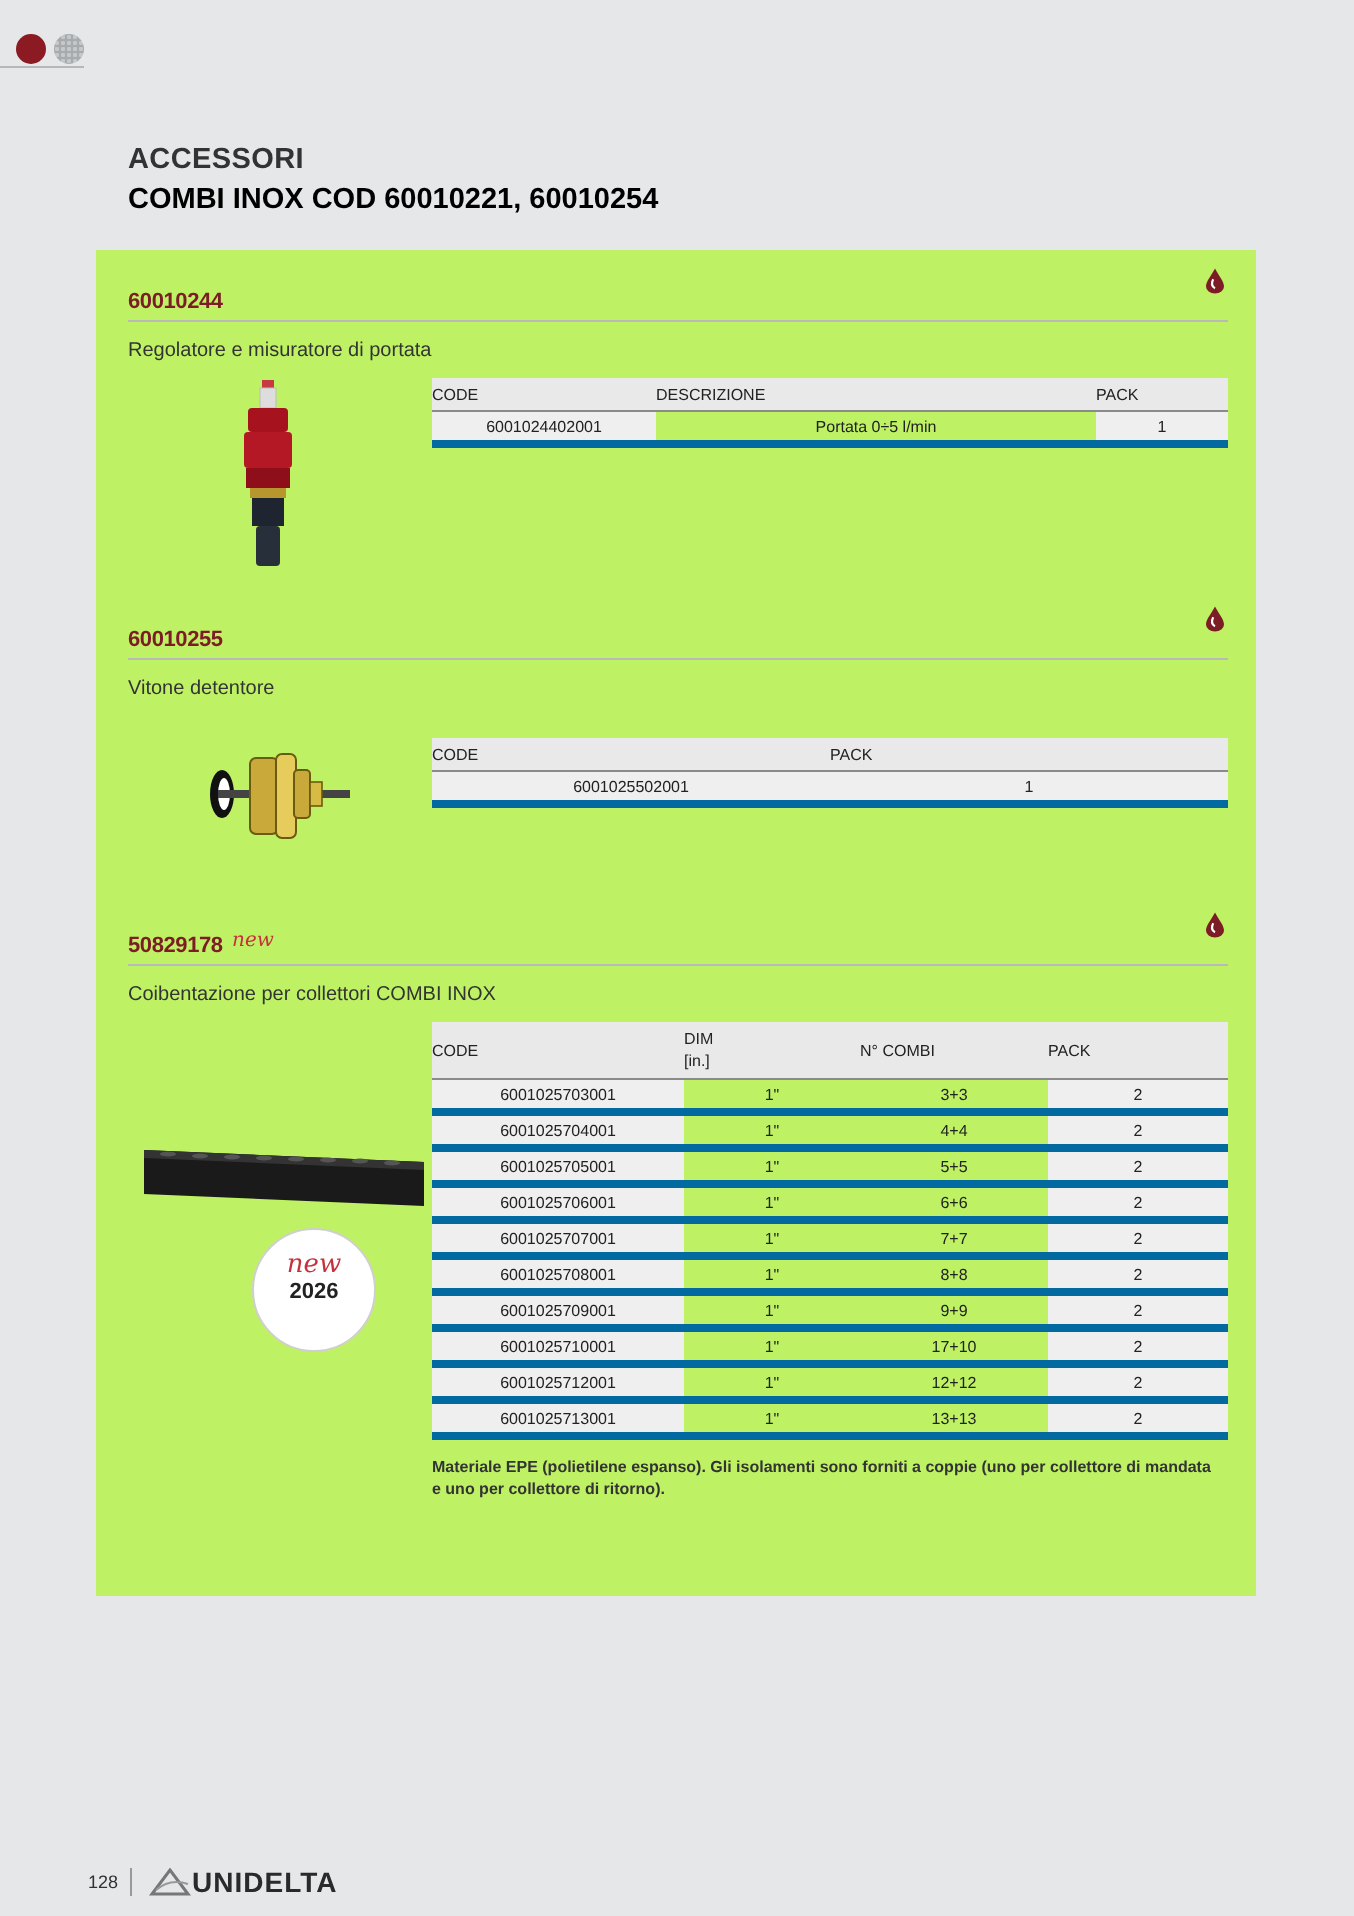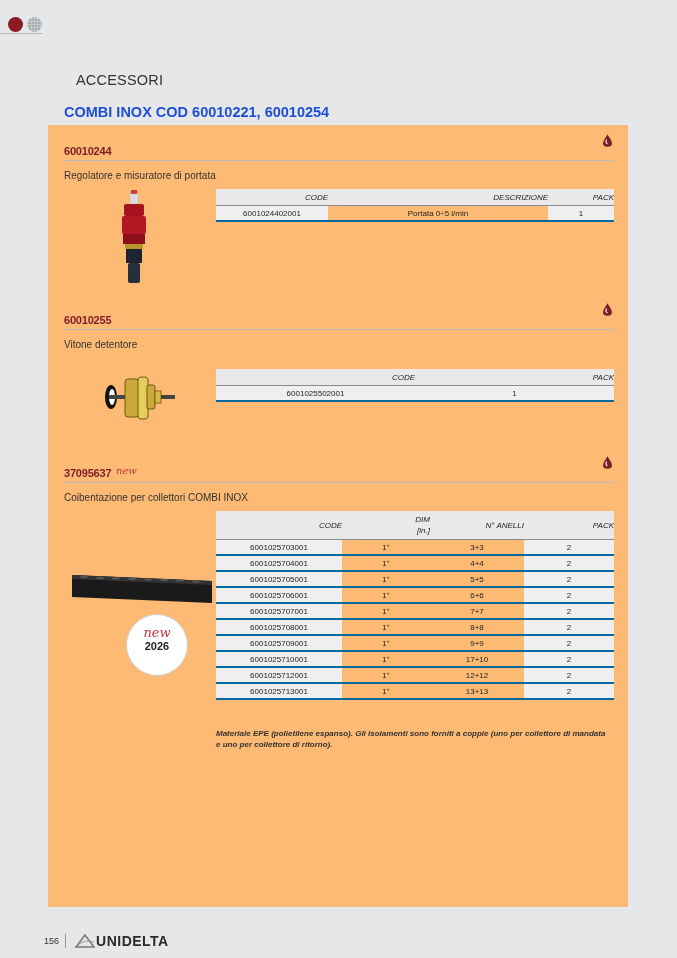--- a/index.html
+++ b/index.html
@@ -7,38 +7,38 @@
     width:677px; height:958px; background:#e6e7e8; position:relative; overflow:hidden;
     font-family:"Liberation Sans", sans-serif; color:#222;
   }
   .top-dots { position:absolute; left:8px; top:17px; display:flex; gap:4px; }
   .dot { width:15px; height:15px; border-radius:50%; }
   .dot.red { background:#8b1a22; }
   .dot.grey { background:#a7abae; background-image:radial-gradient(#c5c8ca 1px, transparent 1.2px); background-size:3px 3px; }
   .top-line { position:absolute; left:0; top:33px; width:42px; height:1px; background:#b5b7b9; }
 
   .header { position:absolute; left:64px; top:72px; }
-  .header .sub { font-size:14.5px; color:#333; letter-spacing:0.2px; font-weight:normal;margin-left:12px; }
-  .header .title { font-size:14.5px; font-weight:bold; color:#1d4ed8; margin-top:16px; }
-
-  .card { position:absolute; left:48px; top:125px; width:580px; height:782px; background:#fdba74; }
+  .header .sub { font-size:14.5px; color:#333; letter-spacing:0.2px; font-weight:bold; }
+  .header .title { font-size:14.5px; font-weight:bold; color:#000000; margin-top:4px; }
+
+  .card { position:absolute; left:48px; top:125px; width:580px; height:673px; background:#bef264; }
 
   .section { position:absolute; left:16px; width:550px; }
   .sec-head { position:relative; height:20px; border-bottom:1px solid #b9b9b9; }
   .sec-code { font-size:11px; font-weight:bold; color:#7c1d26; position:absolute; left:0; top:5px; font-family:"Liberation Sans Narrow","Liberation Sans",sans-serif; letter-spacing:-0.2px;}
   .new-mark { font-family:"DejaVu Serif", serif; font-style:italic; font-size:10px; color:#c5323c; position:absolute; left:52px; top:3px; }
   .drop-icon { position:absolute; right:2px; top:-6px; width:9px; height:13px; }
   .sec-desc { font-size:10px; color:#333; margin-top:9px; }
 
   table.spec { position:absolute; border-collapse:collapse; font-size:8px; color:#222; }
-  table.spec th { background:#e9e9e9; font-weight:normal; height:16px; border-bottom:1.5px solid #8a8a8a; text-align:right; padding:0;font-style:italic; }
-  table.spec td { height:14px; text-align:center; border-bottom:2px solid #0369a1; padding:0; }
+  table.spec th { background:#e9e9e9; font-weight:normal; height:16px; border-bottom:1.5px solid #8a8a8a; text-align:left; padding:0; }
+  table.spec td { height:14px; text-align:center; border-bottom:4px solid #0369a1; padding:0; }
   table.spec td.shade { background:#efefef; }
 
-  .note { position:absolute; left:168px; width:390px; font-size:8px; font-weight:bold; color:#333; line-height:11px;font-style:italic; }
+  .note { position:absolute; left:168px; width:390px; font-size:8px; font-weight:bold; color:#333; line-height:11px; }
 
   .product-img { position:absolute; }
   .badge { position:absolute; left:78px; top:489px; width:60px; height:60px; border-radius:50%; border:1px solid #cfcfcf; background:#fff; text-align:center; }
   .badge .b-new { font-family:"DejaVu Serif", serif; font-style:italic; color:#c5323c; font-size:13px; margin-top:10px; }
   .badge .b-year { font-size:11px; font-weight:bold; color:#222; margin-top:0px; }
 
   .footer { position:absolute; left:44px; top:933px; display:flex; align-items:center; }
   .page-num { font-size:9px; color:#333; }
   .sep { width:1px; height:14px; background:#999; margin:0 8px 0 6px; }
   .logo-text { font-size:14px; font-weight:bold; color:#2a2a2a; letter-spacing:0.5px; }
@@ -125,21 +125,21 @@
     <tbody>
         <tr>
       <td class="shade">6001025502001</td>
       <td class="shade">1</td>
     </tr>
       </tbody>
   </table>
 
   <div class="section" style="top:337px;">
     <div class="sec-head">
-      <span class="sec-code">37095637</span>
+      <span class="sec-code">50829178</span>
       <span class="new-mark">new</span>
       <svg class="drop-icon" viewBox="0 0 10 14">
           <path d="M5 0 C7 4 10 7 10 10 A5 4 0 0 1 0 10 C0 7 3 4 5 0Z" fill="#7c1d26"></path>
           <path d="M4 6 C3 8 3 10 5 11" stroke="#fff" stroke-width="1.2" fill="none"></path>
         </svg>
     </div>
     <div class="sec-desc">Coibentazione per collettori COMBI INOX</div>
   </div>
   <svg class="product-img" style="left:22px;top:448px;" width="142" height="36" viewBox="0 0 142 36">
     <polygon points="2,2 142,8 142,30 2,24" fill="#1a1a1a"></polygon>
@@ -158,21 +158,21 @@
   <div class="badge">
     <div class="b-new">new</div>
     <div class="b-year">2026</div>
   </div>
 
   <table class="spec" style="left:168px;top:386px;width:398px;">
     <thead>
         <tr>
       <th style="width:126px;height:28px;">CODE</th>
       <th style="width:88px;line-height:11px;"><span>DIM</span><br><span>[in.]</span></th>
-      <th style="width:94px;">N° ANELLI</th>
+      <th style="width:94px;">N° COMBI</th>
       <th>PACK</th>
     </tr>
       </thead>
     <tbody id="rows-3">
         <tr>
           <td class="shade">6001025703001</td>
           <td>1"</td>
           <td>3+3</td>
           <td class="shade">2</td>
         </tr>
@@ -230,20 +230,20 @@
           <td>13+13</td>
           <td class="shade">2</td>
         </tr>
       </tbody>
   </table>
 
   <div class="note" style="top:603px;">Materiale EPE (polietilene espanso). Gli isolamenti sono forniti a coppie (uno per collettore di mandata e uno per collettore di ritorno).</div>
 </div>
 
 <div class="footer">
-  <span class="page-num">156</span>
+  <span class="page-num">128</span>
   <span class="sep"></span>
   <svg width="22" height="14" viewBox="0 0 22 14">
     <path d="M2 13 L11 1 L20 13 Z" fill="none" stroke="#777" stroke-width="1.5"></path>
     <path d="M4 11 Q11 5 20 8" fill="none" stroke="#999" stroke-width="1"></path>
   </svg>
   <span class="logo-text">UNIDELTA</span>
 </div>
 
 </body></html>

